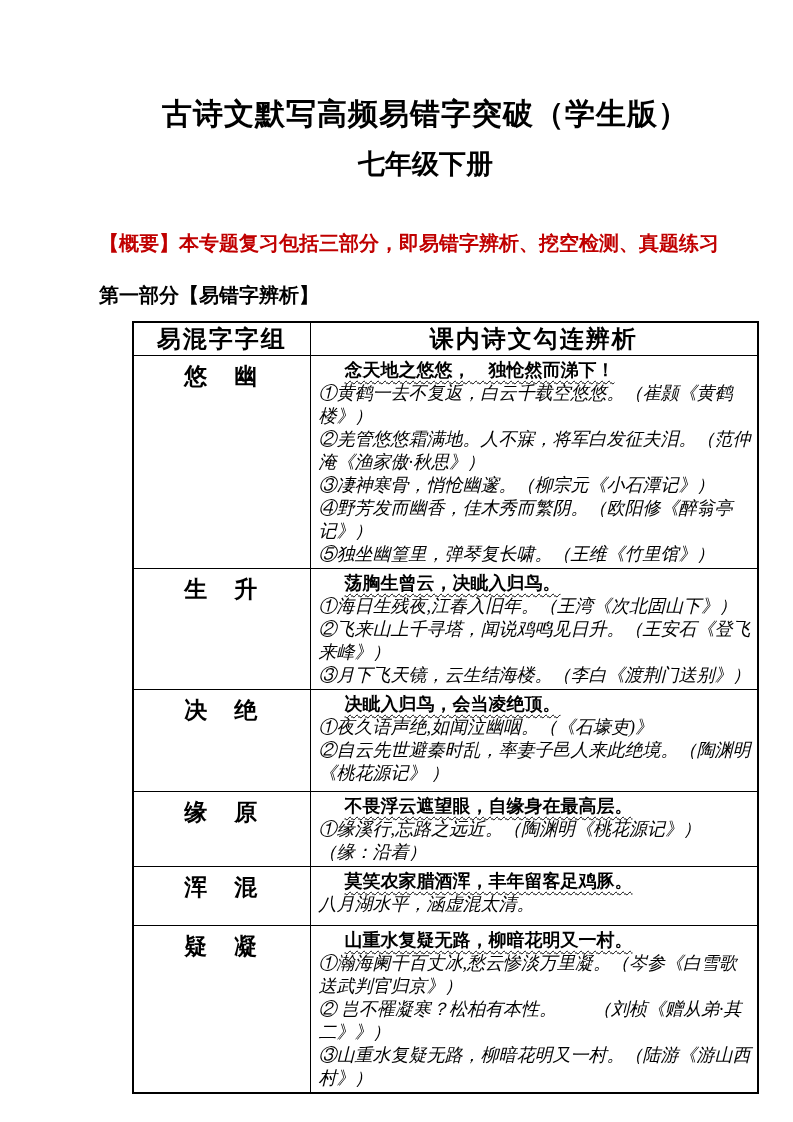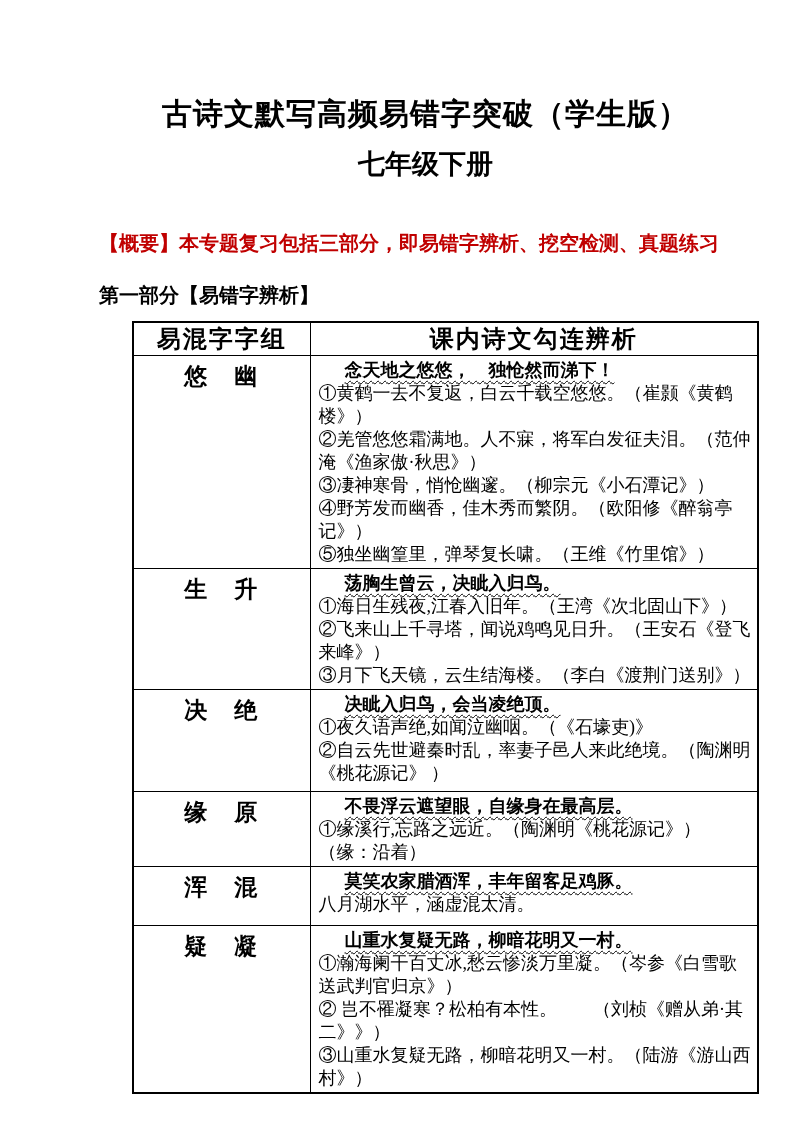--- a/index.html
+++ b/index.html
@@ -68,21 +68,21 @@
   }
   .key {
     font-weight: bold;
     font-family: "Liberation Sans", sans-serif;
     text-decoration: underline;
     text-decoration-style: wavy;
     text-decoration-thickness: 1px;
     text-underline-offset: 4px;
     margin-left: 26px;
   }
-  .quote { font-family: "Liberation Serif", serif; }
+  .quote { font-family: "Liberation Serif", serif; font-style: italic; }
   tr.r1 { height: 163px; }
   tr.r2 { height: 101px; }
   tr.r3 { height: 102px; }
   tr.r4 { height: 53px; }
   tr.r5 { height: 59px; }
   tr.r6 { height: 64px; }
   tr.r7 { height: 119px; }
 </style>
 </head>
 <body>

